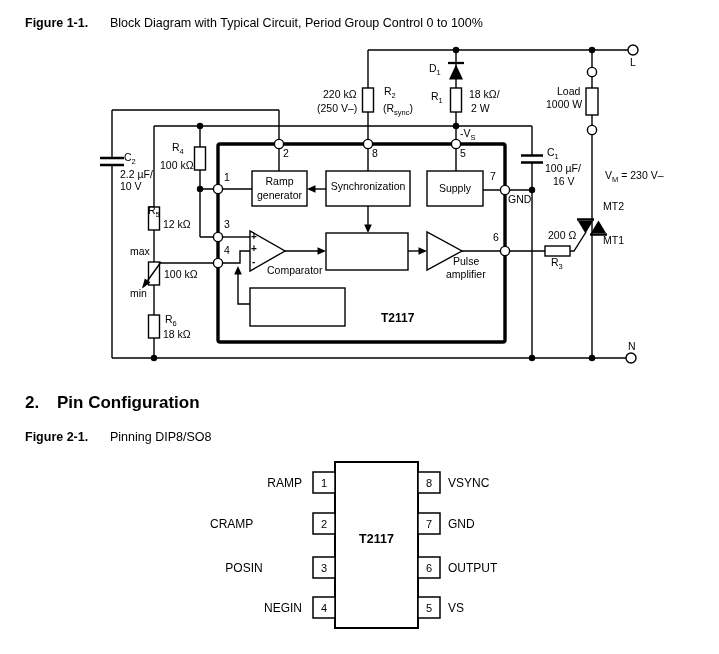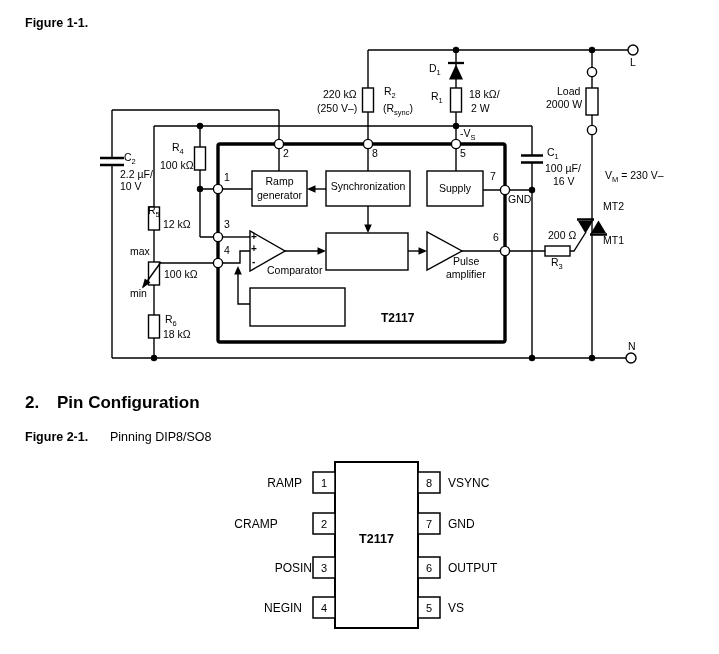--- a/index.html
+++ b/index.html
@@ -136,20 +136,21 @@
         <rect x="313" y="597" width="22" height="21"></rect>
         <rect x="418" y="472" width="22" height="21"></rect>
         <rect x="418" y="513" width="22" height="21"></rect>
         <rect x="418" y="557" width="22" height="21"></rect>
         <rect x="418" y="597" width="22" height="21"></rect>
       </g>
     </g>
   </svg>
 
   <div class="fig-label" style="left:25px;top:16px">Figure 1-1.</div>
+  <div class="fig-caption" style="left:110px;top:16px">Block Diagram with Typical Circuit, Period Group Control 0 to 100%</div>
 
   <div class="h2" style="left:25px;top:393px">2.</div>
   <div class="h2" style="left:57px;top:393px">Pin Configuration</div>
 
   <div class="fig-label" style="left:25px;top:430px">Figure 2-1.</div>
   <div class="fig-caption" style="left:110px;top:430px">Pinning DIP8/SO8</div>
 
   <div class="cl" style="left:124px;top:152px"><span>C</span><span class="sb">2</span></div>
   <div class="cl" style="left:120px;top:169px">2.2 µF/</div>
   <div class="cl" style="left:120px;top:181px">10 V</div>
@@ -172,21 +173,21 @@
   <div class="cl" style="left:384px;top:86px"><span>R</span><span class="sb">2</span></div>
   <div class="cl" style="left:383px;top:103px"><span>(R</span><span class="sb">sync</span><span>)</span></div>
 
   <div class="cl" style="left:429px;top:63px"><span>D</span><span class="sb">1</span></div>
 
   <div class="cl" style="left:431px;top:91px"><span>R</span><span class="sb">1</span></div>
   <div class="cl" style="left:469px;top:89px">18 kΩ/</div>
   <div class="cl" style="left:471px;top:103px">2 W</div>
 
   <div class="cl" style="left:557px;top:86px">Load</div>
-  <div class="cl" style="left:546px;top:99px">2000 W</div>
+  <div class="cl" style="left:546px;top:99px">1000 W</div>
 
   <div class="cl" style="left:630px;top:57px">L</div>
   <div class="cl" style="left:628px;top:341px">N</div>
 
   <div class="cl" style="left:460px;top:128px"><span>-V</span><span class="sb">S</span></div>
 
   <div class="cl" style="left:547px;top:147px"><span>C</span><span class="sb">1</span></div>
   <div class="cl" style="left:545px;top:163px">100 µF/</div>
   <div class="cl" style="left:553px;top:176px">16 V</div>
 
@@ -232,21 +233,21 @@
   <div class="pnum" style="left:313px;top:472px">1</div>
   <div class="pnum" style="left:313px;top:513px">2</div>
   <div class="pnum" style="left:313px;top:557px">3</div>
   <div class="pnum" style="left:313px;top:597px">4</div>
   <div class="pnum" style="left:418px;top:472px">8</div>
   <div class="pnum" style="left:418px;top:513px">7</div>
   <div class="pnum" style="left:418px;top:557px">6</div>
   <div class="pnum" style="left:418px;top:597px">5</div>
 
   <div class="pname" style="left:210px;top:476px;width:92px;text-align:right">RAMP</div>
-  <div class="pname" style="left:210px;top:517px;width:92px;text-align:center">CRAMP</div>
-  <div class="pname" style="left:220px;top:561px;width:92px;text-align:right">POSIN</div>
+  <div class="pname" style="left:210px;top:517px;width:92px;text-align:left">CRAMP</div>
+  <div class="pname" style="left:198px;top:561px;width:92px;text-align:center">POSIN</div>
   <div class="pname" style="left:210px;top:601px;width:92px;text-align:right">NEGIN</div>
   <div class="pname" style="left:448px;top:476px">VSYNC</div>
   <div class="pname" style="left:448px;top:517px">GND</div>
   <div class="pname" style="left:448px;top:561px">OUTPUT</div>
   <div class="pname" style="left:448px;top:601px">VS</div>
 
 </div>
 
 </body></html>

